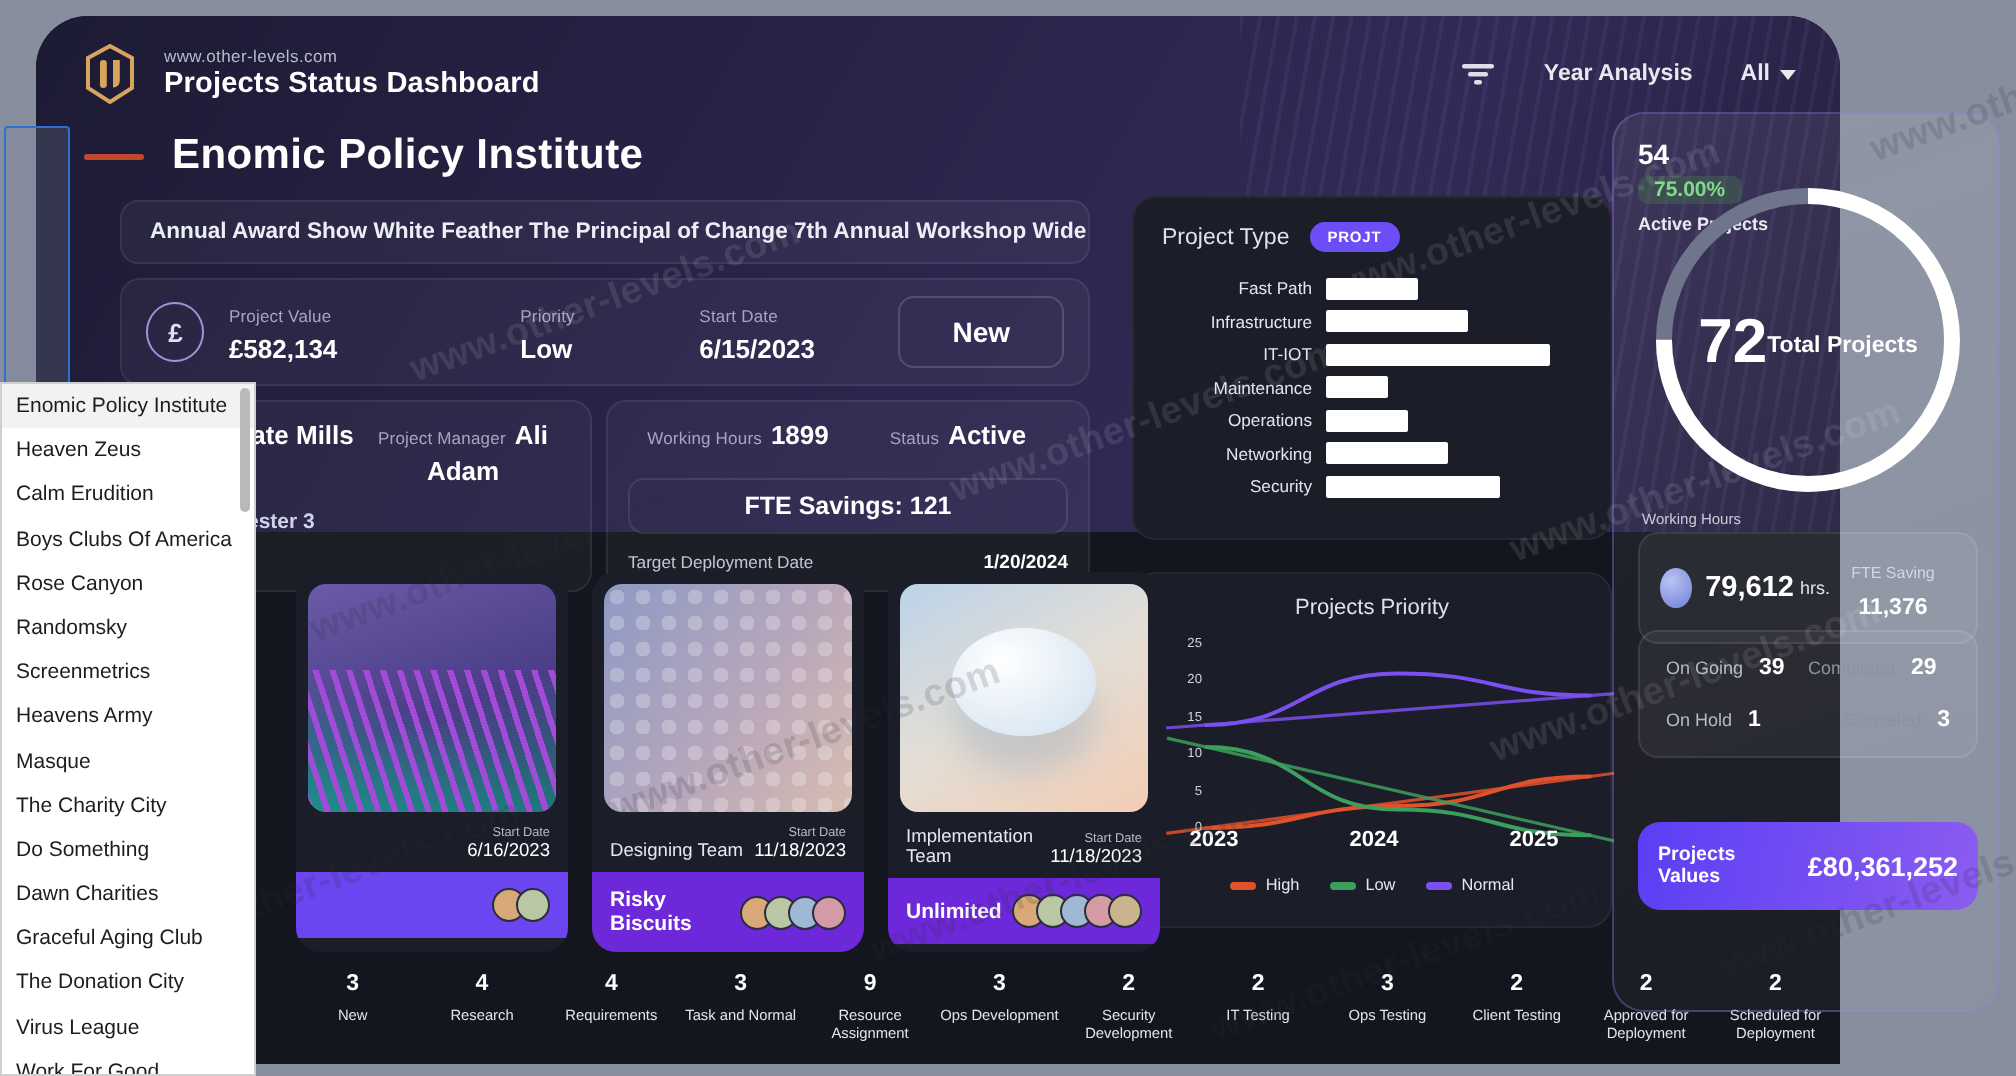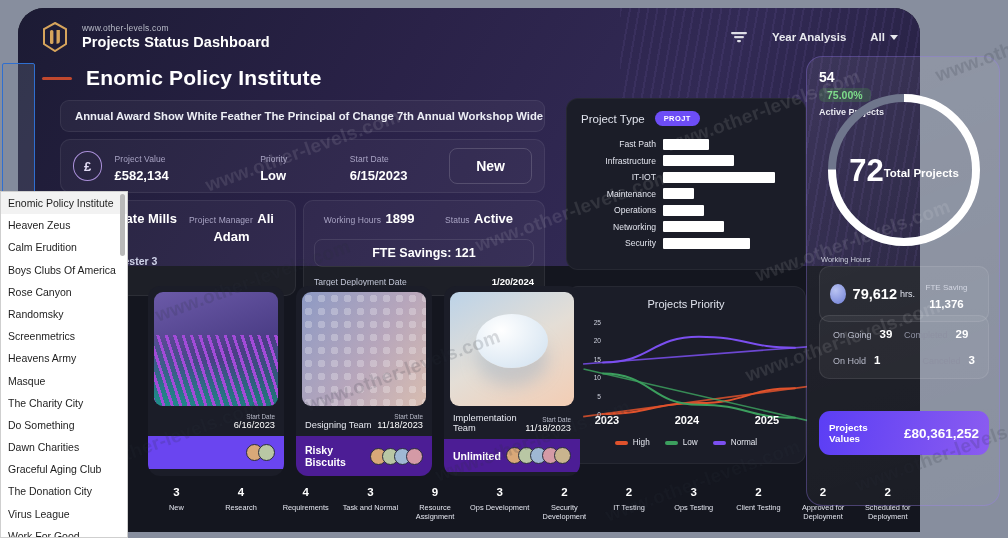--- a/index.html
+++ b/index.html
@@ -249,21 +249,21 @@
 
   
   .cards { position: absolute; left: 130px; top: 278px; display: flex; gap: 12px; z-index: 6; }
   .pcard { width: 136px; background: #1b1d28; border-radius: 12px; overflow: hidden; }
   .pcard .thumb { height: 114px; margin: 6px 6px 0 6px; border-radius: 9px; overflow: hidden; position: relative; }
   .pcard .meta { display: flex; align-items: flex-end; justify-content: space-between; padding: 7px 9px 6px 9px; }
   .pcard .team { font-size: 9.3px; color: #e6e8f0; }
   .pcard .sd { text-align: right; }
   .pcard .sd .k { font-size: 6.4px; color: #b8bbc9; }
   .pcard .sd .v { font-size: 9.3px; font-weight: 400; color: #fff; }
-  .pcard .foot { display: flex; align-items: center; justify-content: space-between; padding: 8px 9px; background: #4c1d95; }
+  .pcard .foot { display: flex; align-items: center; justify-content: space-between; padding: 8px 9px; background: #6d28d9; }
   .pcard .foot.accent { background: #6a45f0; }
   .pcard .fname { font-size: 10.5px; font-weight: 700; color: #fff; }
   .avatars { display: flex; }
   .av { width: 17px; height: 17px; border-radius: 50%; border: 1.3px solid #2a2d3d; margin-left: -5px; }
   .av:first-child { margin-left: 0; }
 
   
   .pipeline {
     position: absolute; left: 126px; top: 478px; width: 776px;
     display: flex; z-index: 6;

